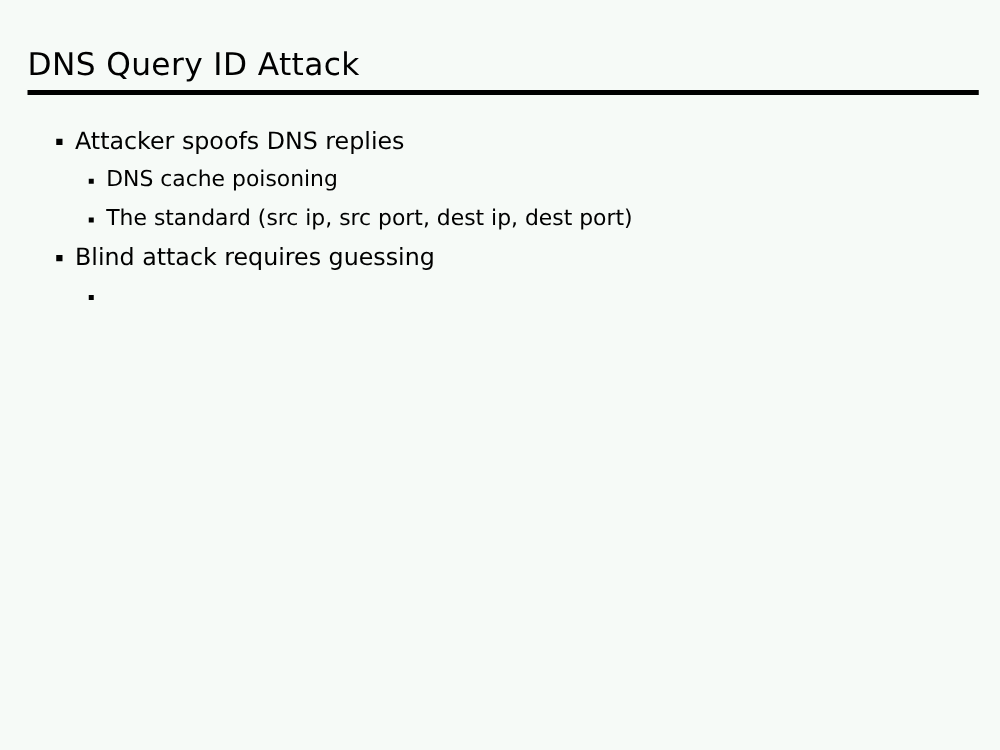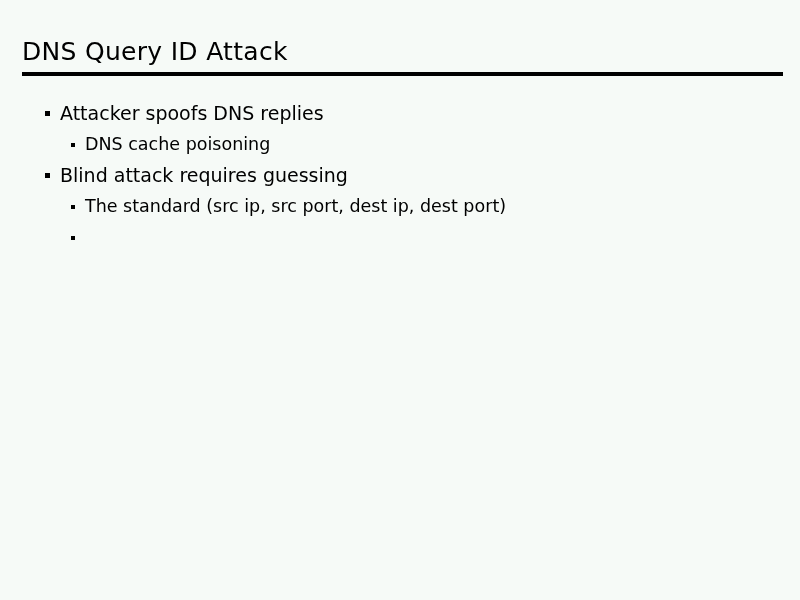--- a/index.html
+++ b/index.html
@@ -111,28 +111,28 @@
     <div class="bullet-row level-1">
       <span class="marker"></span>
       <span class="bullet-text">Attacker spoofs DNS replies</span>
     </div>
 
     <div class="bullet-row level-2">
       <span class="marker"></span>
       <span class="bullet-text">DNS cache poisoning</span>
     </div>
 
+    <div class="bullet-row level-2">
+      <span class="marker"></span>
+      <span class="bullet-text">The standard (src ip, src port, dest ip, dest port)</span>
+    </div>
+
     <div class="bullet-row level-1">
       <span class="marker"></span>
       <span class="bullet-text">Blind attack requires guessing</span>
-    </div>
-
-    <div class="bullet-row level-2">
-      <span class="marker"></span>
-      <span class="bullet-text">The standard (src ip, src port, dest ip, dest port)</span>
     </div>
 
     <div class="bullet-row level-2">
       <span class="marker"></span>
     </div>
 
   </div>
 </div>
 
 </body></html>

